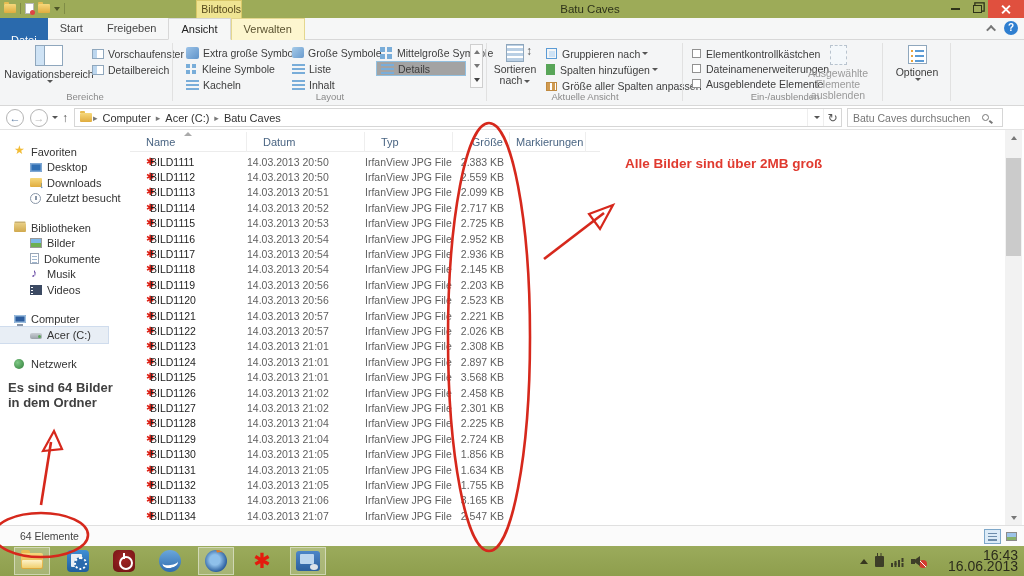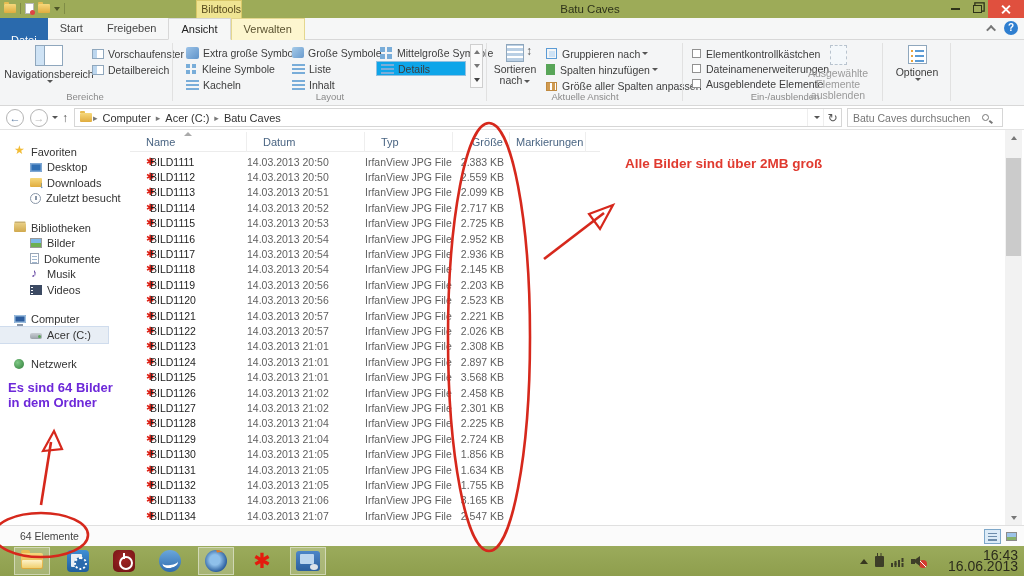--- a/index.html
+++ b/index.html
@@ -43,21 +43,21 @@
   .rsep{position:absolute;top:3px;width:1px;height:58px;background:#e1e1e1}
   .glabel{position:absolute;top:51px;font-size:9.5px;color:#8a8a8a;text-align:center}
   .bigbtn{position:absolute;display:flex;flex-direction:column;align-items:center;text-align:center;line-height:11px}
   .nav-ic{width:28px;height:21px;background:#fff;border:1px solid #8fa7bd;margin-bottom:3px}
   .nav-ic i{display:block;width:9px;height:100%;background:#cfe3f5;border-right:1px solid #8fa7bd}
   .caret{display:inline-block;width:0;height:0;border-left:3px solid transparent;border-right:3px solid transparent;border-top:3px solid #555;margin-left:2px;vertical-align:middle}
   .smallbtn{display:flex;align-items:center;height:15px;white-space:nowrap}
   .pane-ic{width:12px;height:10px;border:1px solid #8fa7bd;background:#fff;margin-right:4px;position:relative}
   .pane-ic::before{content:'';position:absolute;left:0;top:0;width:4px;height:100%;background:#bcd6ee}
   .gal-item{display:flex;align-items:center;height:15px;white-space:nowrap;padding:0 4px}
-  .gal-sel{background:#0ea5e9;border:1px solid #92c0e0}
+  .gal-sel{background:#a3a3a3;border:1px solid #92c0e0}
   .gi{flex:none;margin-right:4px}
   .gi-a{width:13px;height:12px;background:linear-gradient(135deg,#9cc3e8,#5f93c9);border-radius:2px}
   .gi-b{width:12px;height:11px;background:linear-gradient(135deg,#a6cbe9,#6a9bce);border-radius:2px}
   .gi-grid{width:5px;height:5px;background:#79add9;box-shadow:7px 0 #79add9,0 7px #79add9,7px 7px #79add9;margin-right:12px;margin-bottom:7px}
   .gi-sgrid{width:4px;height:4px;background:#79add9;box-shadow:6px 0 #79add9,0 6px #79add9,6px 6px #79add9;margin-right:12px;margin-bottom:6px}
   .gi-lines{width:13px;height:11px;background:repeating-linear-gradient(0deg,#79add9 0 2px,transparent 2px 4px)}
   .galarrows{position:absolute;left:470px;top:4px;width:13px;height:44px;border:1px solid #cfcfcf;background:#fafafa;display:flex;flex-direction:column;align-items:center;justify-content:space-around}
   .tri-u{width:0;height:0;border-left:3px solid transparent;border-right:3px solid transparent;border-bottom:4px solid #777}
   .tri-d{width:0;height:0;border-left:3px solid transparent;border-right:3px solid transparent;border-top:4px solid #777}
   .sort-ic{width:18px;height:18px;background:
@@ -113,21 +113,21 @@
   .i-doc{background:#fff;border:1px solid #9aa7b8;width:9px;height:11px}
   .i-doc::after{content:'';position:absolute;left:1px;top:2px;right:1px;height:7px;background:repeating-linear-gradient(0deg,#9fb6cf 0 1px,transparent 1px 3px)}
   .i-music::before{content:'♪';color:#5f3fa0;font-size:12px;line-height:11px;position:absolute;top:-1px;left:1px}
   .i-video{background:#3c4a63;height:10px}
   .i-video::after{content:'';position:absolute;left:1px;top:1px;bottom:1px;width:2px;background:repeating-linear-gradient(0deg,#fff 0 1px,transparent 1px 3px)}
   .i-computer{background:#2c5d9e;height:8px;border-radius:1px;box-shadow:inset 0 0 0 1.5px #9cbede}
   .i-computer::after{content:'';position:absolute;left:3px;bottom:-3px;width:6px;height:2px;background:#8a97a8}
   .i-drive{background:linear-gradient(#c9ced4,#9aa1a9);height:6px;margin-top:3px;border-radius:2px}
   .i-drive::after{content:'';position:absolute;right:1px;top:1.5px;width:3px;height:3px;border-radius:50%;background:#58a558}
   .i-net::before{content:'';position:absolute;left:0;top:0;width:10px;height:10px;border-radius:50%;background:radial-gradient(circle at 35% 35%,#7fc886,#2f7d38)}
-  .sidenote{padding:8px 0 0 8px;color:#6d28d9;font-size:13px;font-weight:bold;line-height:15px}
+  .sidenote{padding:8px 0 0 8px;color:#404040;font-size:13px;font-weight:bold;line-height:15px}
 
   
   .listhead{position:absolute;left:130px;top:2px;width:470px;height:20px;display:flex;font-size:11px;color:#4a6583;border-bottom:1px solid #ececec}
   .hc{display:flex;align-items:center;padding-left:16px;border-right:1px solid #eee;height:20px;position:relative}
   .hc-name{width:117px}
   .hc-name::after{content:'';position:absolute;left:54px;top:0;width:0;height:0;border-left:4px solid transparent;border-right:4px solid transparent;border-bottom:4px solid #aaa}
   .hc-date{width:118px}
   .hc-type{width:88px}
   .hc-size{width:57px;justify-content:flex-end;padding:0 6px 0 0}
   .hc-mark{width:76px;padding-left:6px}

